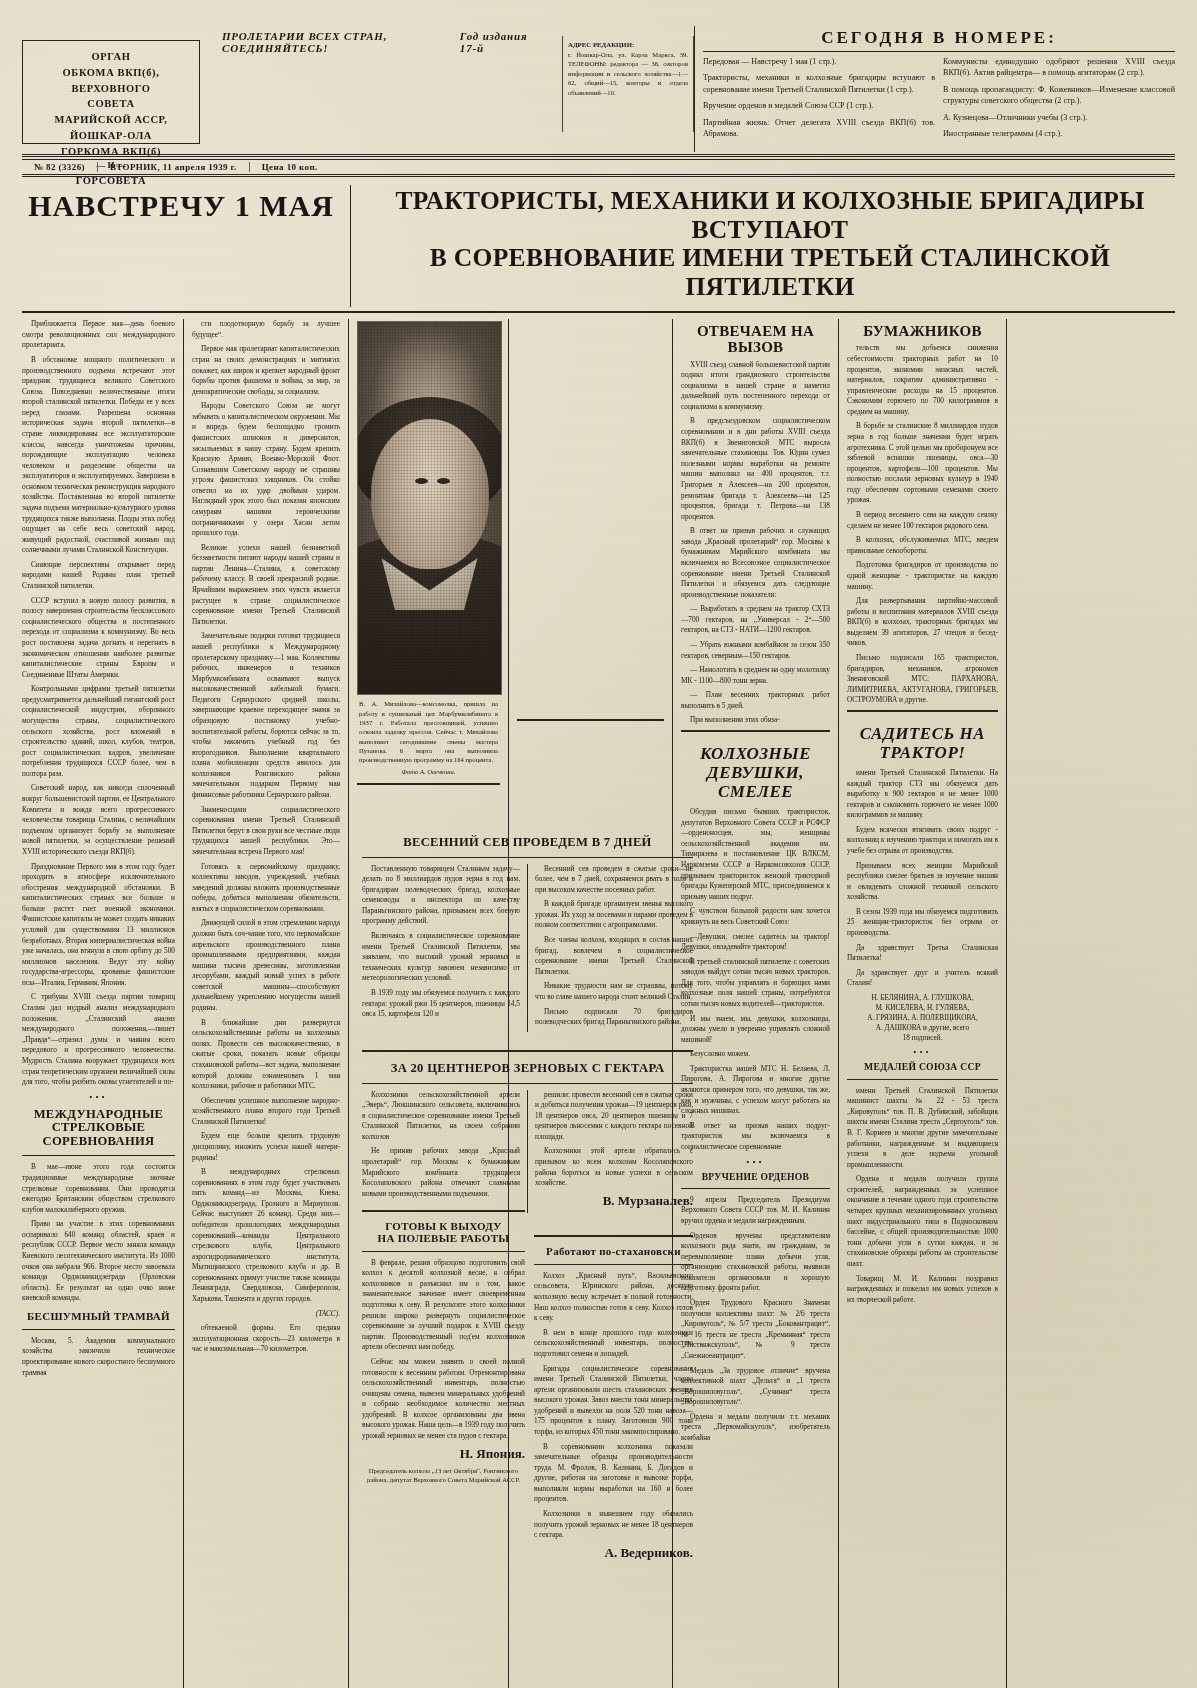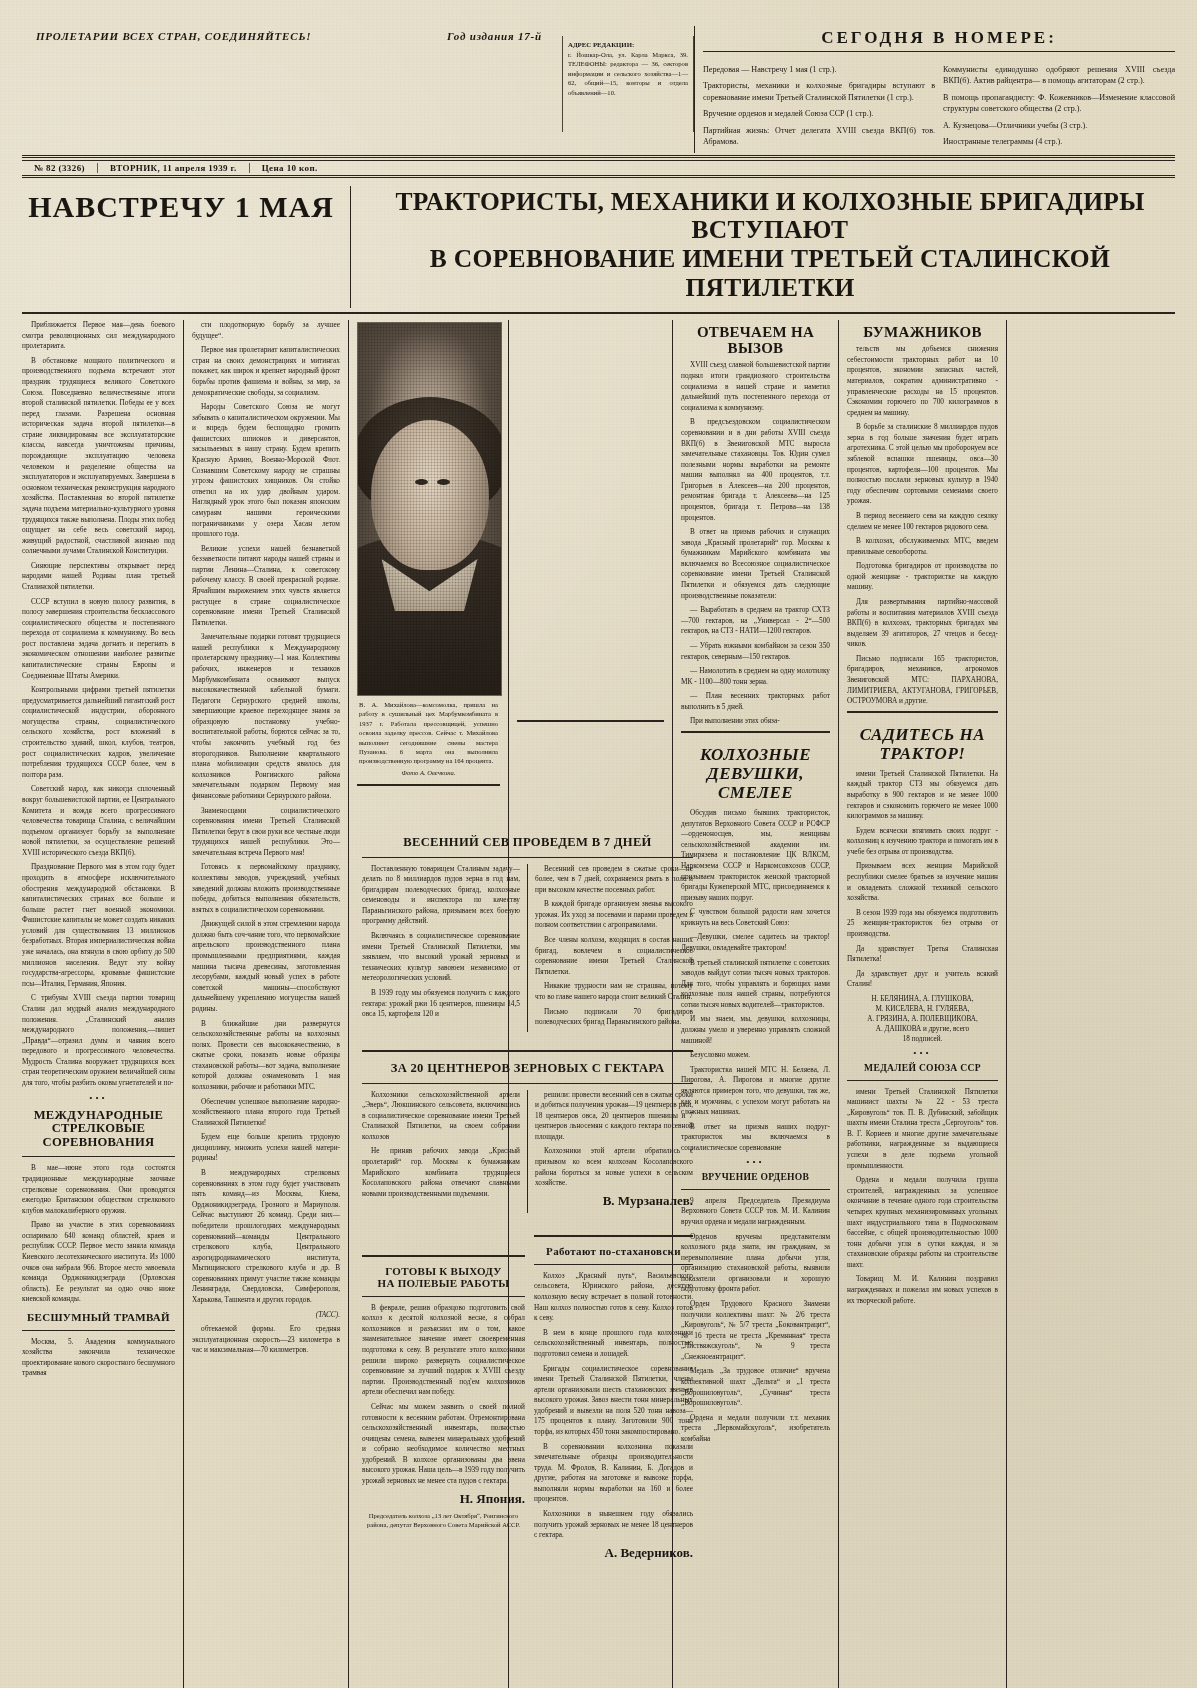--- a/index.html
+++ b/index.html
@@ -71,21 +71,21 @@
     height:96px;box-sizing:border-box;
   }
   .mh-addr b{font-size:6.8px;}
   .mh-right{
     width:472px;
     border-left:1px solid #2a241c;
     padding:2px 0 0 8px;
   }
   .sego{
     text-align:center;font-weight:bold;font-size:17px;letter-spacing:3px;
-    border-bottom:1px solid #2a241c;padding-bottom:3px;margin-bottom:12px;
+    border-bottom:1px solid #2a241c;padding-bottom:3px;margin-bottom:4px;
   }
   .sego-cols{display:flex;gap:8px;font-size:8.1px;line-height:1.42;}
   .sego-cols .c{flex:1;text-align:justify;}
   .sego-cols .c p{margin:0 0 5px 0;}
   .mh-bottom{
     display:flex;align-items:center;justify-content:flex-start;
     border-top:1px solid #2a241c;border-bottom:3px double #2a241c;
     font-size:9px;font-weight:bold;letter-spacing:.4px;
     padding:2px 0;margin-top:2px;
   }
@@ -195,20 +195,31 @@
   }
 </style>
 </head>
 <body>
 
 <div id="page">
   <div class="paper-noise"></div>
   <div class="inner">
 
     <div class="masthead">
+      <div class="mh-left">
+        <div>ОРГАН</div>
+        <div>ОБКОМА ВКП(б),</div>
+        <div>ВЕРХОВНОГО</div>
+        <div>СОВЕТА</div>
+        <div>МАРИЙСКОЙ АССР,</div>
+        <div>ЙОШКАР-ОЛА</div>
+        <div>ГОРКОМА ВКП(б)</div>
+        <div class="dash">— И —</div>
+        <div>ГОРСОВЕТА</div>
+      </div>
 
       <div class="mh-center">
         <div class="slogan">
           <span>ПРОЛЕТАРИИ ВСЕХ СТРАН, СОЕДИНЯЙТЕСЬ!</span>
           <span class="year">Год издания 17-й</span>
         </div>
       </div>
 
       <div class="mh-addr">
         <b>АДРЕС РЕДАКЦИИ:</b>
@@ -430,21 +441,21 @@
           <p class="t">Не приняв рабочих завода „Красный пролетарий“ гор. Москвы к бумажникам Марийского комбината трудящиеся Косолаповского района отвечают славными новыми производственными подъемами.</p>
         </div>
         <div class="sc pad-l">
           <p class="t">решили: провести весенний сев в сжатые сроки и добиться получения урожая—19 центнеров ржи, 18 центнеров овса, 20 центнеров пшеницы и 7 центнеров льносемян с каждого гектара посевной площади.</p>
           <p class="t">Колхозники этой артели обратились с призывом ко всем колхозам Косолаповского района бороться за новые успехи в сельском хозяйстве.</p>
           <div class="sig">В. Мурзаналев.</div>
         </div>
       </div>
     </div>
 
-    <div style="position:absolute;left:340px;top:1225px;width:163px;">
+    <div style="position:absolute;left:340px;top:1180px;width:163px;">
       <div class="rule-thick"></div>
       <div class="sect-h sz11">
         <div>ГОТОВЫ К ВЫХОДУ</div>
         <div>НА ПОЛЕВЫЕ РАБОТЫ</div>
       </div>
       <div class="rule"></div>
       <p class="t">В феврале, решив образцово подготовить свой колхоз к десятой колхозной весне, я собрал колхозников и разъяснил им о том, какое знаменательное значение имеет своевременная подготовка к севу. В результате этого колхозники решили широко развернуть социалистическое соревнование за лучший подарок к XVIII съезду партии. Производственный под'ем колхозников артели обеспечил нам победу.</p>
       <p class="t">Сейчас мы можем заявить о своей полной готовности к весенним работам. Отремонтирована сельскохозяйственный инвентарь, полностью очищены семена, вывезен минеральных удобрений и собрано необходимое количество местных удобрений. В колхозе организованы два звена высокого урожая. Наша цель—в 1939 году получить урожай зерновых не менее ста пудов с гектара.</p>
       <div class="sig">Н. Япония.</div>
       <div class="small-cap" style="font-size:6.6px;text-align:center">Председатель колхоза „13 лет Октября“, Ронгинского района, депутат Верховного Совета Марийской АССР.</div>

